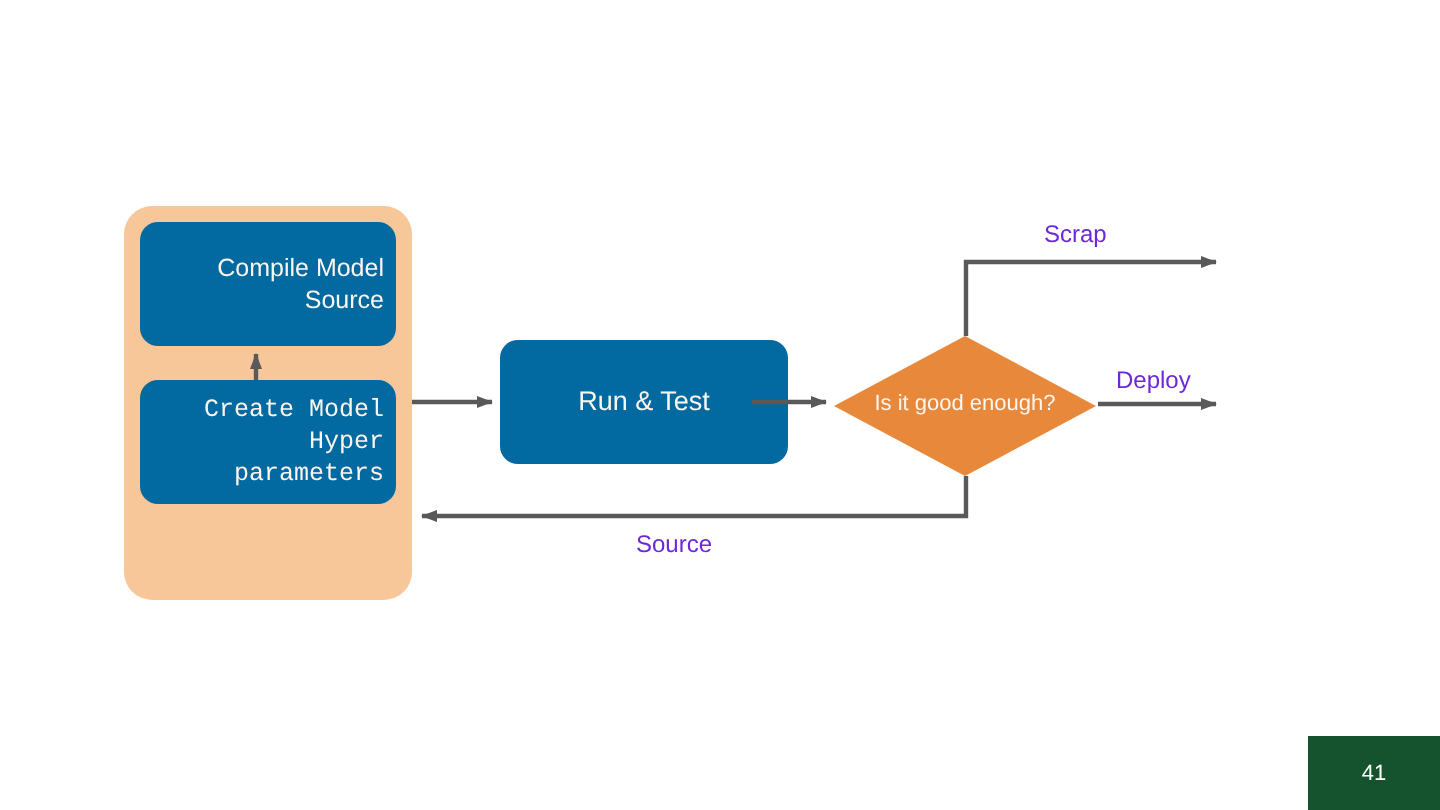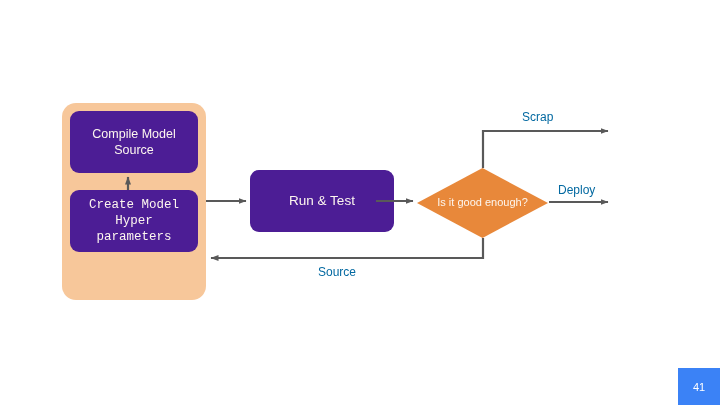--- a/index.html
+++ b/index.html
@@ -56,31 +56,31 @@
     width: 144px;
     text-align: center;
     font-size: 12.5px;
     color: #2b2b2b;
     line-height: 1.25;
   }
 
   
   .proc-box {
     position: absolute;
-    background: #4c1d95;
+    background: #0369a1;
     border-radius: 9px;
     color: #fdf6ef;
     display: flex;
     align-items: center;
     justify-content: center;
-    text-align: center;
+    text-align: right;
     font-size: 12.5px;
     line-height: 1.3;
     box-sizing: border-box;
-    padding: 2px 18px;
+    padding: 2px 6px;
   }
 
   #box-compile {
     left: 70px;
     top: 111px;
     width: 128px;
     height: 62px;
   }
   #box-hyper {
     left: 70px;
@@ -130,35 +130,35 @@
     top: 0;
     width: 720px;
     height: 340px;
     pointer-events: none;
   }
 
   
   .edge-label {
     position: absolute;
     font-size: 12px;
-    color: #0369a1;
+    color: #6d28d9;
     white-space: nowrap;
   }
   #label-scrap  { left: 522px; top: 110px; }
   #label-deploy { left: 558px; top: 183px; }
   #label-rework { left: 318px; top: 265px; }
 
   
   #page-badge {
     position: absolute;
     right: 0;
     bottom: 0;
-    width: 42px;
+    width: 66px;
     height: 37px;
-    background: #3b82f6;
+    background: #14532d;
     display: flex;
     align-items: center;
     justify-content: center;
     color: #ffffff;
     font-size: 11px;
   }
 </style>
 </head>
 <body>
 

